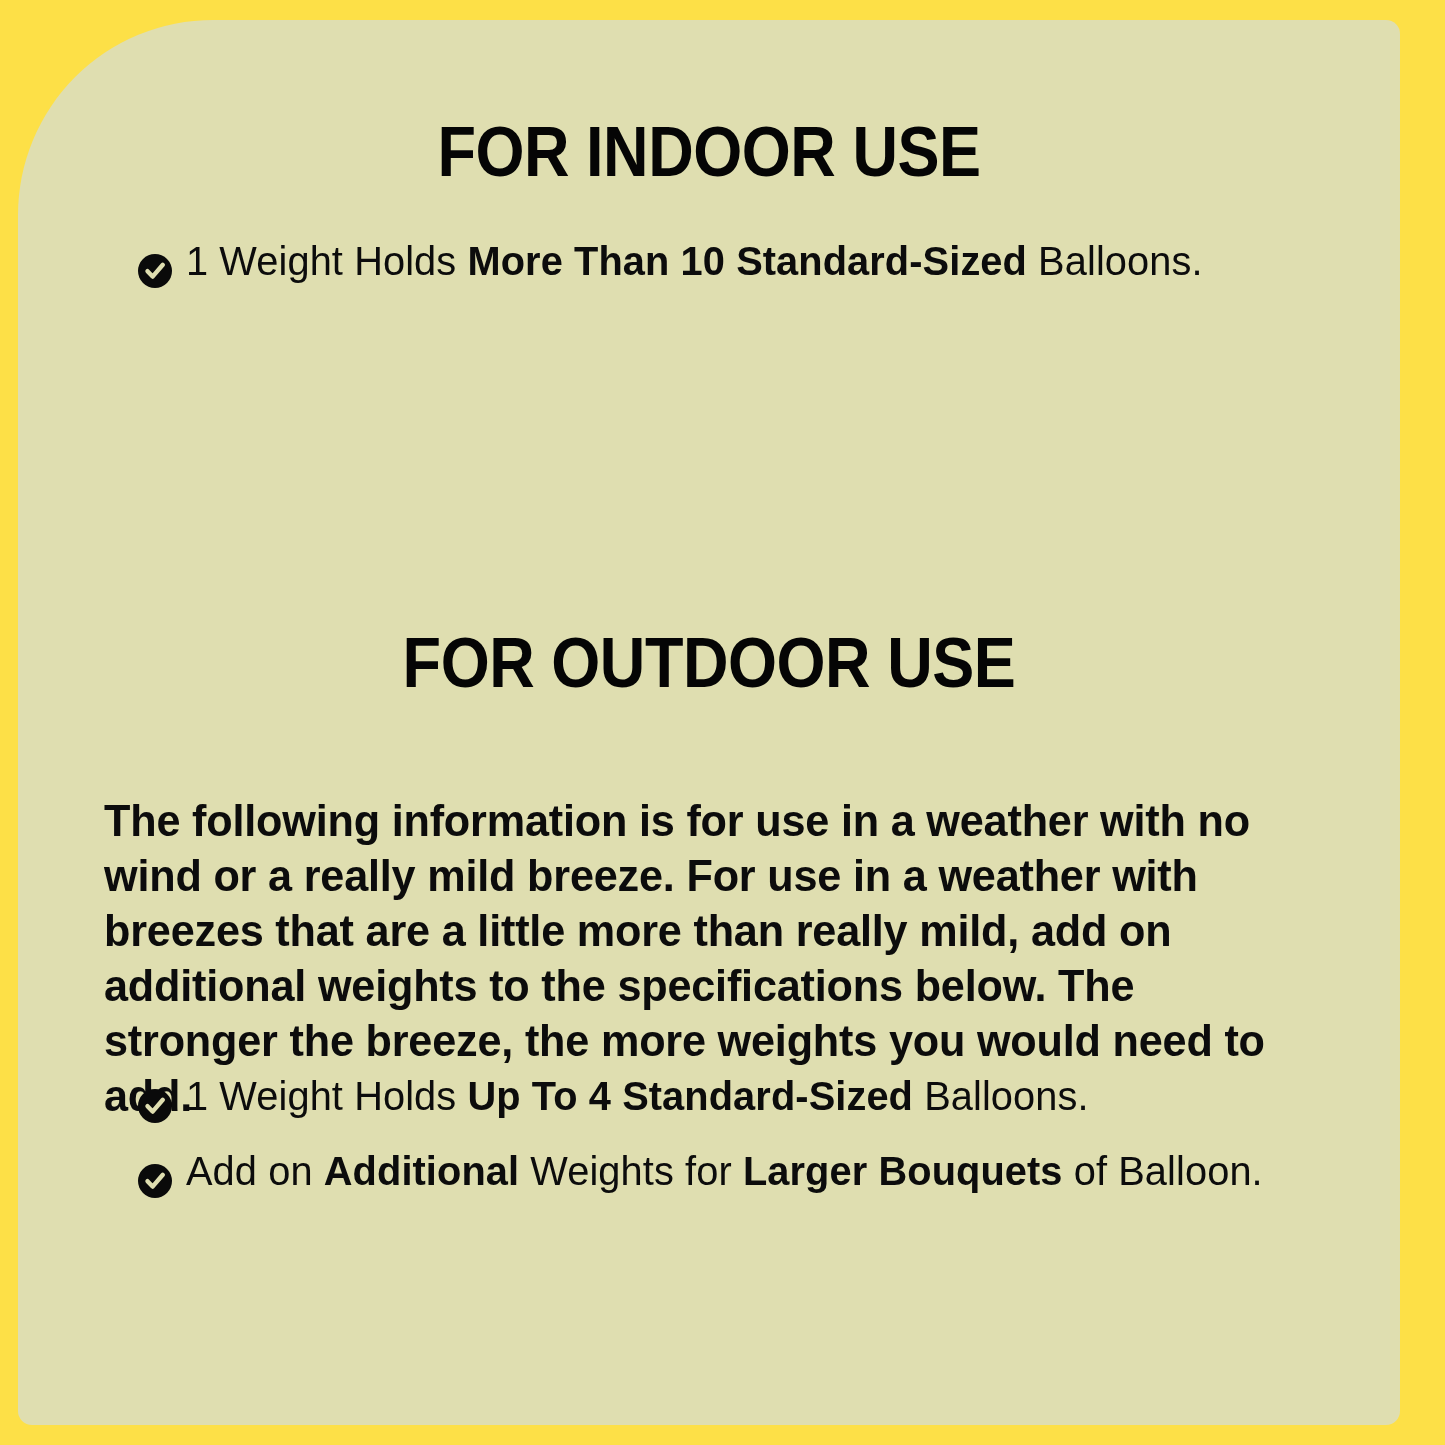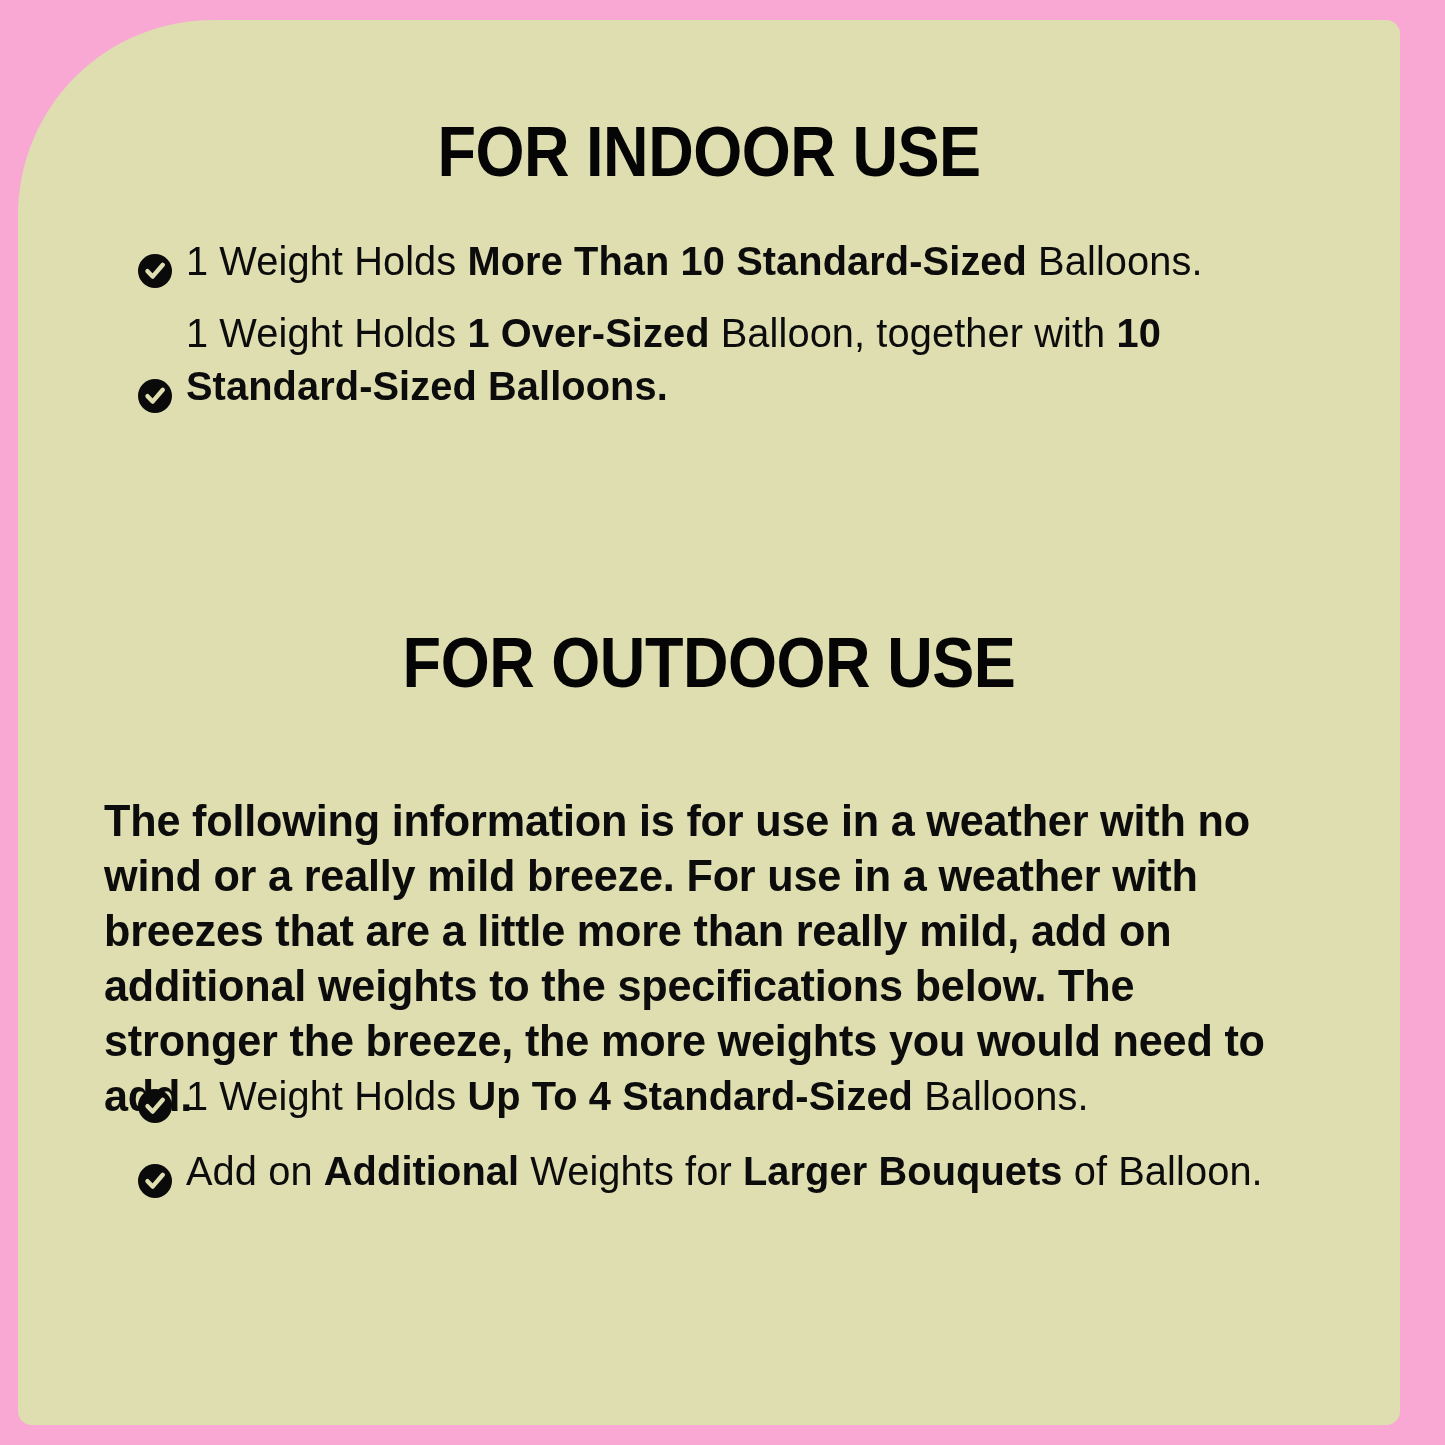--- a/index.html
+++ b/index.html
@@ -11,21 +11,21 @@
     height: 1445px;
     overflow: hidden;
     background: #c3cf6a;
     font-family: "DejaVu Sans", sans-serif;
   }
 
   #stage {
     position: relative;
     width: 1445px;
     height: 1445px;
-    background: #f9a8d4;
+    background: #fde047;
   }
 
   
   #card {
     position: absolute;
     left: 18px;
     top: 20px;
     width: 1382px;
     height: 1405px;
     background: #dfdeb0;
@@ -147,29 +147,20 @@
       <ul class="bullet-list" id="list-indoor">
           <li class="bullet-row">
             <span class="check-icon">
               <svg viewBox="0 0 34 34">
                 <circle cx="17" cy="17" r="17" fill="#0a0a0a"></circle>
                 <path d="M9.5 17.2 L14.6 22.6 L24.8 10.8" fill="none" stroke="#dfdeb0" stroke-width="4.4" stroke-linecap="round" stroke-linejoin="round"></path>
               </svg>
             </span>
             <span class="bullet-text"><span class="reg">1 Weight Holds </span><b>More Than 10 Standard-Sized</b><span class="reg"> Balloons.</span></span>
           </li>
-          <li class="bullet-row">
-            <span class="check-icon">
-              <svg viewBox="0 0 34 34">
-                <circle cx="17" cy="17" r="17" fill="#0a0a0a"></circle>
-                <path d="M9.5 17.2 L14.6 22.6 L24.8 10.8" fill="none" stroke="#dfdeb0" stroke-width="4.4" stroke-linecap="round" stroke-linejoin="round"></path>
-              </svg>
-            </span>
-            <span class="bullet-text"><span class="reg">1 Weight Holds </span><b>1 Over-Sized</b><span class="reg"> Balloon, together with </span><b>10 Standard-Sized Balloons.</b></span>
-          </li>
         </ul>
 
       <h1 class="heading" id="heading-outdoor">FOR OUTDOOR USE</h1>
 
       <p id="outdoor-paragraph">The following information is for use in a weather with no wind or a really mild breeze. For use in a weather with breezes that are a little more than really mild, add on additional weights to the specifications below. The stronger the breeze, the more weights you would need to add.</p>
 
       <ul class="bullet-list" id="list-outdoor">
           <li class="bullet-row">
             <span class="check-icon">
               <svg viewBox="0 0 34 34">

